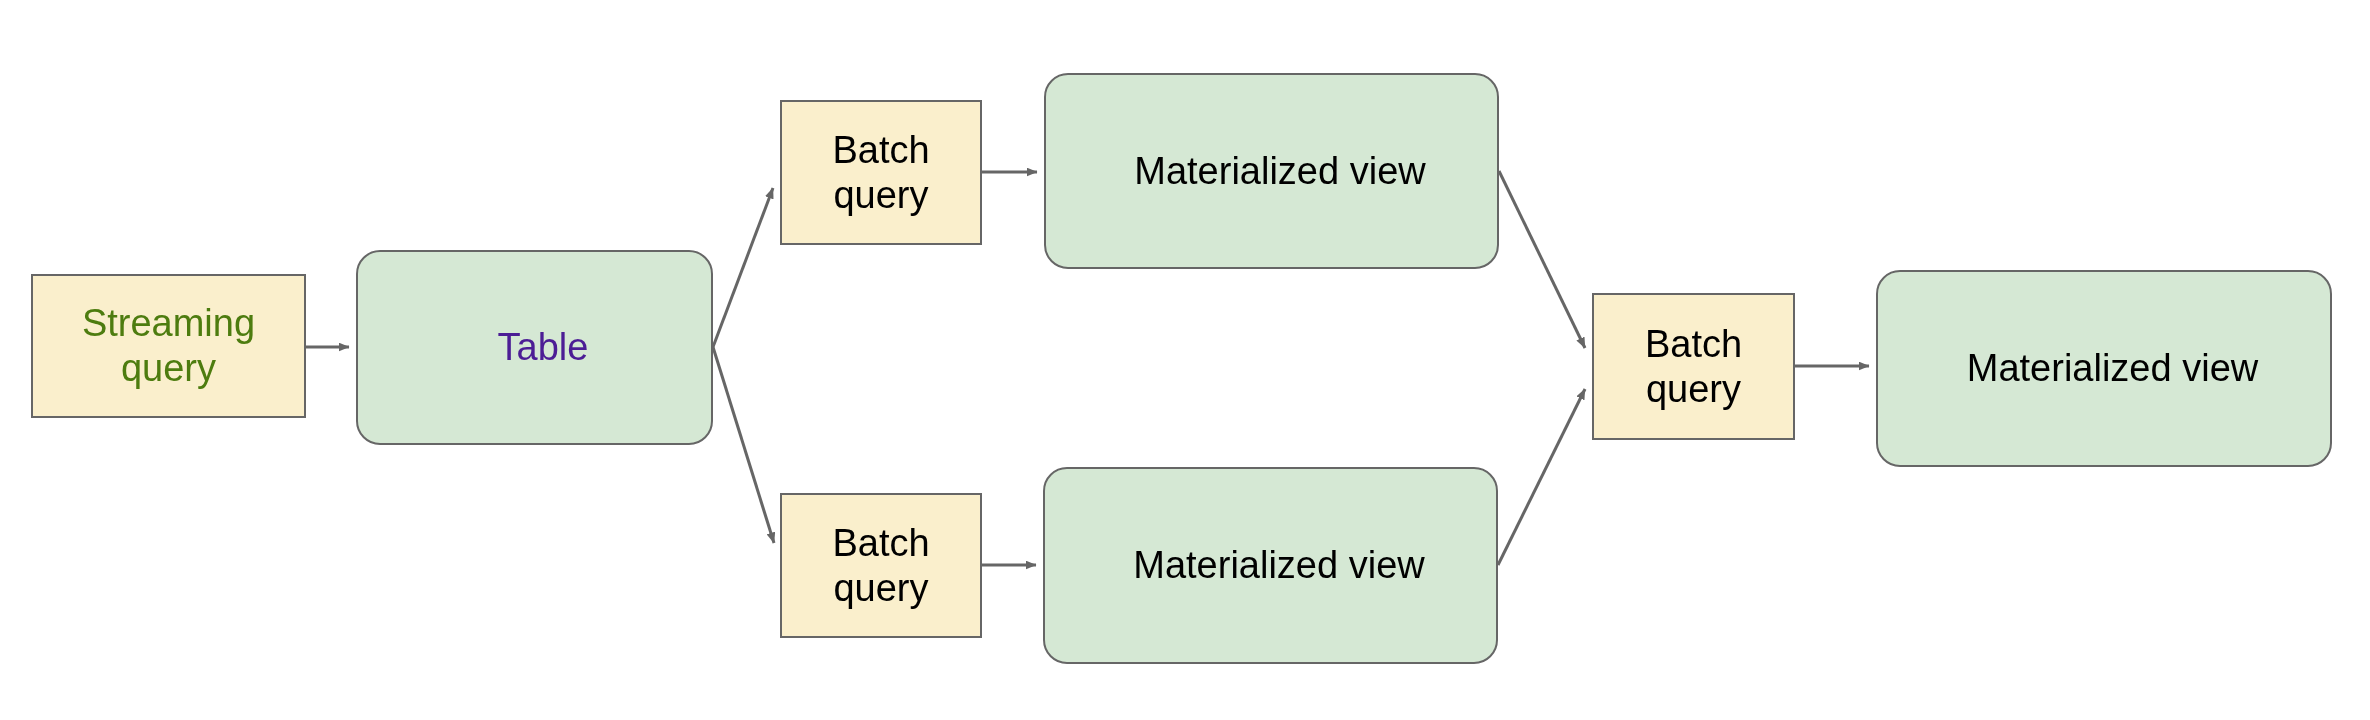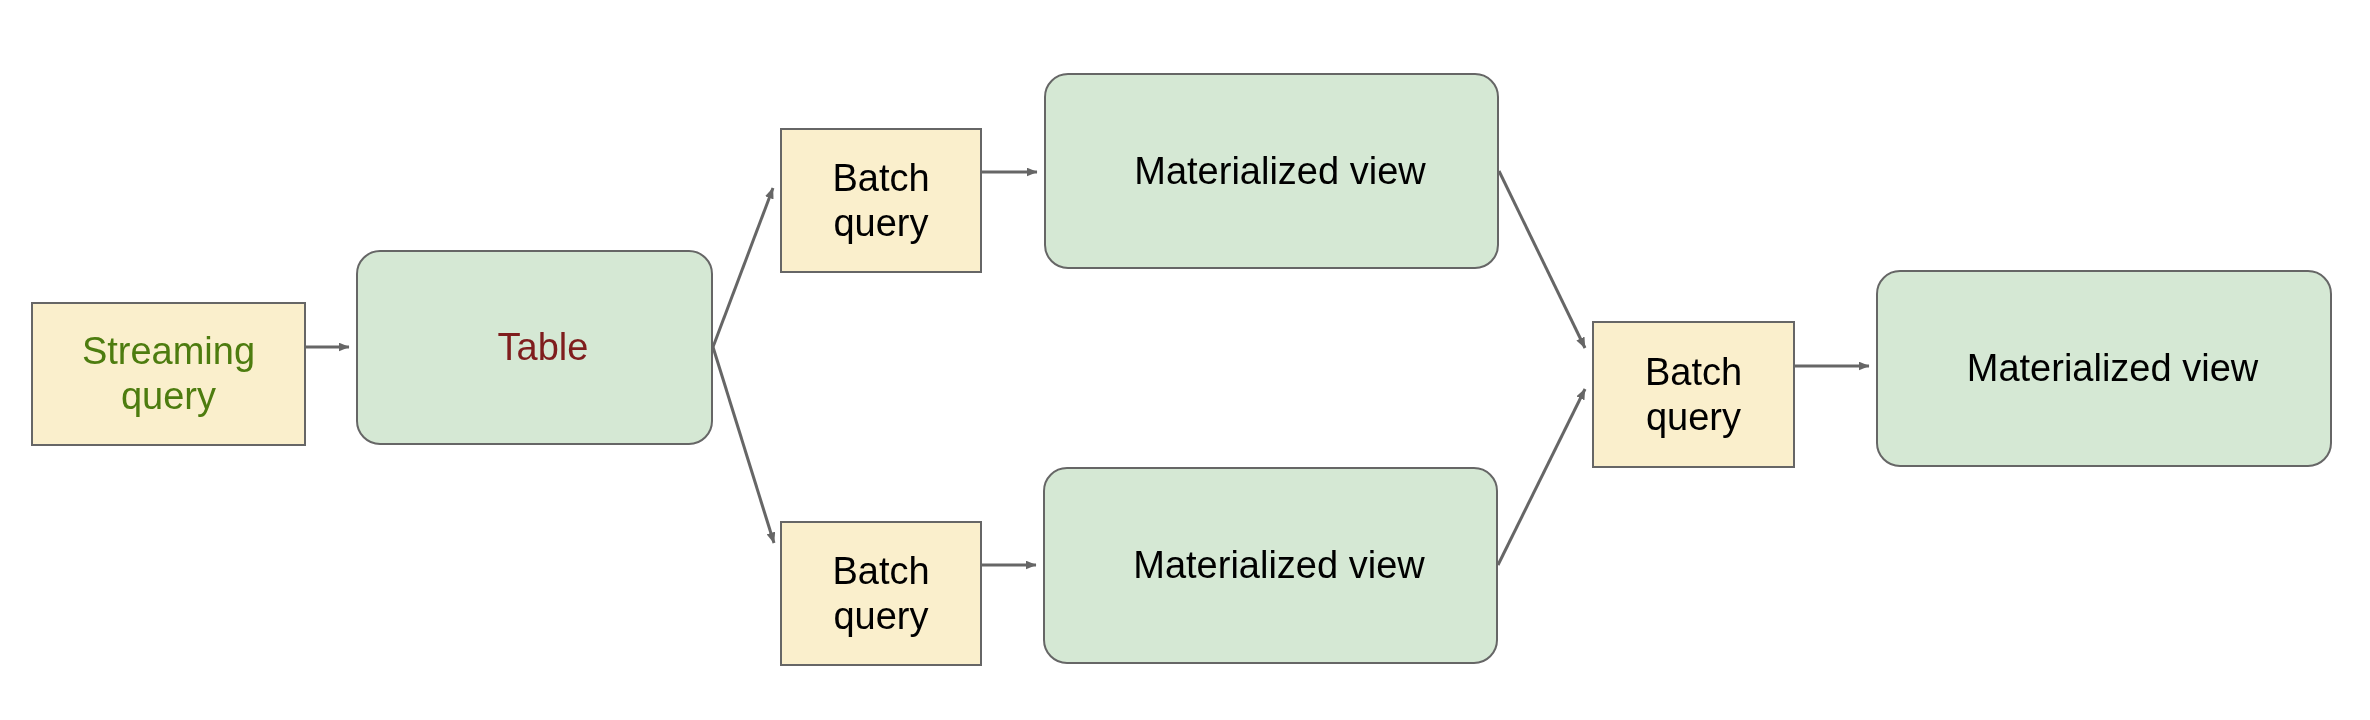--- a/index.html
+++ b/index.html
@@ -36,21 +36,20 @@
     text-align: center;
     border: 2px solid #666666;
     color: #000000;
     font-family: "Liberation Sans", sans-serif;
     line-height: 1.18;
     white-space: pre-line;
   }
   .node-process {
     background: #faefcc;
     border-radius: 0;
-    margin-top: 28px;
   }
   .node-store {
     background: #d5e8d4;
     border-radius: 24px;
     padding-left: 17px;
   }
 </style>
 </head>
 <body>
 
@@ -76,21 +75,21 @@
     <polyline fill="none" stroke="#666666" stroke-width="3" marker-end="url(#arrowhead)" points="1499,171 1585,348"></polyline>
 
     <polyline fill="none" stroke="#666666" stroke-width="3" marker-end="url(#arrowhead)" points="1498,565 1585,389"></polyline>
 
     <polyline fill="none" stroke="#666666" stroke-width="3" marker-end="url(#arrowhead)" points="1795,366 1869,366"></polyline>
   </svg>
 
   <div class="node node-process" style="left: 31px; top: 274px; width: 275px; height: 144px; font-size: 38px; background: rgb(250, 239, 204); border-color: rgb(102, 102, 102); color: #4d7c0f; border-radius: 0px;">Streaming
 query</div>
 
-  <div class="node node-store" style="left: 356px; top: 250px; width: 357px; height: 195px; font-size: 38px; background: rgb(213, 232, 212); border-color: rgb(102, 102, 102); color: #7f1d1d;">Table</div>
+  <div class="node node-store" style="left: 356px; top: 250px; width: 357px; height: 195px; font-size: 38px; background: rgb(213, 232, 212); border-color: rgb(102, 102, 102); color: #4c1d95;">Table</div>
 
   <div class="node node-process" style="left: 780px; top: 100px; width: 202px; height: 145px; font-size: 38px; background: rgb(250, 239, 204); border-color: rgb(102, 102, 102); color: rgb(0, 0, 0); border-radius: 0px;">Batch
 query</div>
 
   <div class="node node-store" style="left: 1044px; top: 73px; width: 455px; height: 196px; font-size: 38px; background: rgb(213, 232, 212); border-color: rgb(102, 102, 102); color: rgb(0, 0, 0);">Materialized view</div>
 
   <div class="node node-process" style="left: 780px; top: 493px; width: 202px; height: 145px; font-size: 38px; background: rgb(250, 239, 204); border-color: rgb(102, 102, 102); color: rgb(0, 0, 0); border-radius: 0px;">Batch
 query</div>
 
   <div class="node node-store" style="left: 1043px; top: 467px; width: 455px; height: 197px; font-size: 38px; background: rgb(213, 232, 212); border-color: rgb(102, 102, 102); color: rgb(0, 0, 0);">Materialized view</div>

